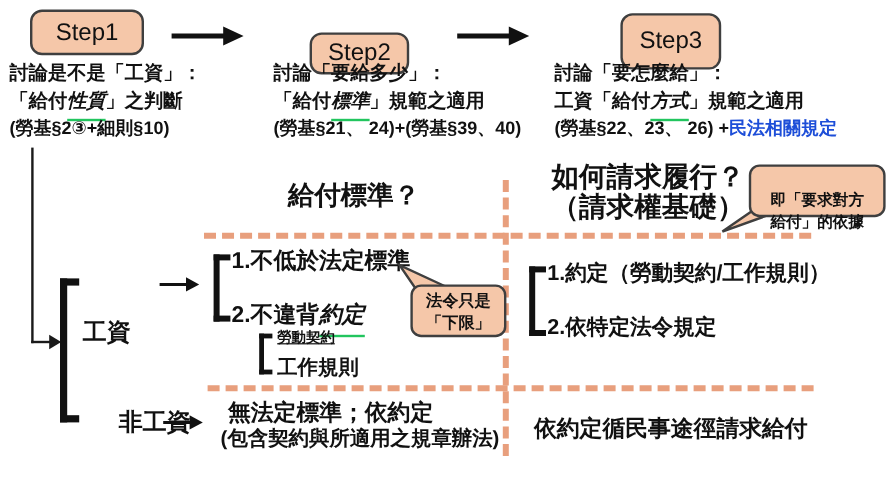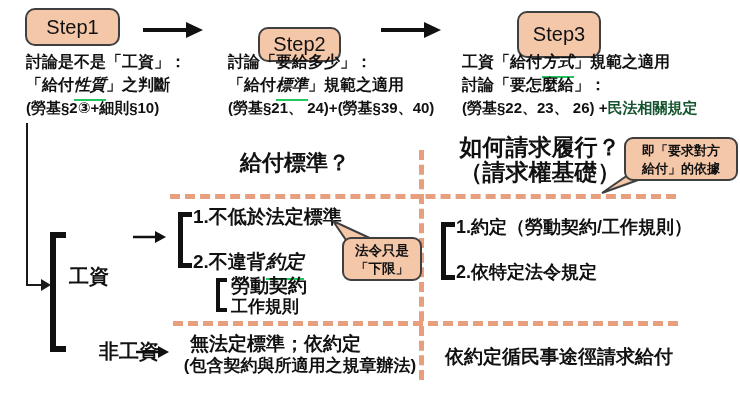--- a/index.html
+++ b/index.html
@@ -10,21 +10,21 @@
   
   .step-box{
     position:absolute;background:#f5c7a9;border:2px solid #3f3f3f;border-radius:10px;
     display:flex;align-items:center;justify-content:center;
     font-size:20px;font-weight:400;color:#111;box-sizing:border-box;
   }
   
   .desc{position:absolute;font-weight:700;font-size:16px;line-height:23px;white-space:nowrap;}
   .desc .l3{font-size:15px;font-weight:700;}
   .ul{border-bottom:2px solid #22c55e;padding-bottom:6px;font-style:italic;}
-  .gray{color:#14532d;}
+  .gray{color:#1d4ed8;}
   
   .heading{position:absolute;font-weight:700;text-align:center;white-space:nowrap;}
   
   .dash-h{position:absolute;border-top:5px dashed #e89f7d;height:0;}
   .dash-v{position:absolute;border-left:5px dashed #e89f7d;width:0;}
   
   .bracket{position:absolute;box-sizing:border-box;background:transparent;}
   .bk-big{border-left:6px solid #111;border-top:6px solid #111;border-bottom:6px solid #111;}
   .bk-mid{border-left:5px solid #111;border-top:5px solid #111;border-bottom:5px solid #111;}
   .bk-sub{border-left:4px solid #111;border-top:4px solid #111;border-bottom:4px solid #111;}
@@ -63,49 +63,49 @@
 
   <svg class="svgabs" style="left:378px;top:20px;" width="64" height="20" viewBox="0 0 64 20">
     <line x1="3" y1="10" x2="48" y2="10" stroke="#111" stroke-width="4"></line>
     <polygon points="46,2 63,10 46,18" fill="#111"></polygon>
   </svg>
 
   <div class="step-box" style="left:517px;top:11px;width:84px;height:47px;">
     <span>Step3</span>
   </div>
 
-  <div class="desc" style="left:26px;top:50px;">
+  <div class="desc" style="left:8px;top:50px;">
     <div>討論是不是「工資」：</div>
     <div><span>「給付</span><span class="ul">性質</span><span>」之判斷</span></div>
     <div class="l3"><span>(勞基§2③+細則§10)</span><span class="gray"></span></div>
   </div>
 
   <div class="desc" style="left:228px;top:50px;">
     <div>討論「要給多少」：</div>
     <div><span>「給付</span><span class="ul">標準</span><span>」規範之適用</span></div>
     <div class="l3"><span>(勞基§21、 24)+(勞基§39、40)</span><span class="gray"></span></div>
   </div>
 
   <div class="desc" style="left:462px;top:50px;">
+    <div>討論「要怎麼給」：</div>
     <div><span>工資「給付</span><span class="ul">方式</span><span>」規範之適用</span></div>
-    <div>討論「要怎麼給」：</div>
     <div class="l3"><span>(勞基§22、23、 26) +</span><span class="gray">民法相關規定</span></div>
   </div>
 
   <div class="heading" style="left:185px;top:148px;width:220px;font-size:22px;">給付標準？</div>
 
   <div class="heading" style="left:440px;top:135px;width:200px;font-size:23px;line-height:25px;">
     <div>如何請求履行？</div>
     <div>（請求權基礎）</div>
   </div>
 
   <svg class="svgabs" style="left:598px;top:172px;" width="62" height="24" viewBox="0 0 62 24">
     <polygon points="30,3 54,3 4,21" fill="#f5c7a9" stroke="#3f3f3f" stroke-width="2"></polygon>
   </svg>
-  <div class="bubble" style="left:624px;top:137px;width:114px;height:44px;font-size:13px;line-height:18px;padding-top:3px;">
+  <div class="bubble" style="left:624px;top:137px;width:114px;height:44px;font-size:13px;line-height:18px;padding-top:19px;">
     <div>即「要求對方</div>
     <div>給付」的依據</div>
   </div>
 
   <div class="dash-h" style="left:170px;top:194px;width:506px;"></div>
   <div class="dash-h" style="left:173px;top:321px;width:505px;"></div>
   <div class="dash-v" style="left:419px;top:150px;height:230px;"></div>
 
   <div class="line" style="left:26px;top:123px;width:2px;height:163px;"></div>
   <div class="line" style="left:26px;top:284px;width:18px;height:2px;"></div>
@@ -124,21 +124,21 @@
     <line x1="2" y1="8" x2="26" y2="8" stroke="#111" stroke-width="2.5"></line>
     <polygon points="24,2 35,8 24,14" fill="#111"></polygon>
   </svg>
 
   <div class="bracket bk-mid" style="left:178px;top:212px;width:14px;height:56px;"></div>
   <div class="item" style="left:193px;top:204px;font-size:19px;">1.不低於法定標準</div>
   <div class="item" style="left:193px;top:249px;font-size:19px;">
     <span>2.不違背</span><span class="ul">約定</span>
   </div>
   <div class="bracket bk-sub" style="left:216px;top:278px;width:11px;height:34px;"></div>
-  <div class="item" style="left:231px;top:273px;font-size:19px;">勞動契約</div>
+  <div class="item" style="left:231px;top:273px;font-size:12px;text-decoration:underline;">勞動契約</div>
   <div class="item" style="left:231px;top:295px;font-size:17px;">工作規則</div>
 
   <svg class="svgabs" style="left:330px;top:218px;" width="50" height="24" viewBox="0 0 50 24">
     <polygon points="16,22 44,22 3,3" fill="#f5c7a9" stroke="#3f3f3f" stroke-width="2"></polygon>
   </svg>
   <div class="bubble" style="left:342px;top:237px;width:80px;height:44px;font-size:13.5px;line-height:18px;padding-top:3px;">
     <div>法令只是</div>
     <div>「下限」</div>
   </div>
 

